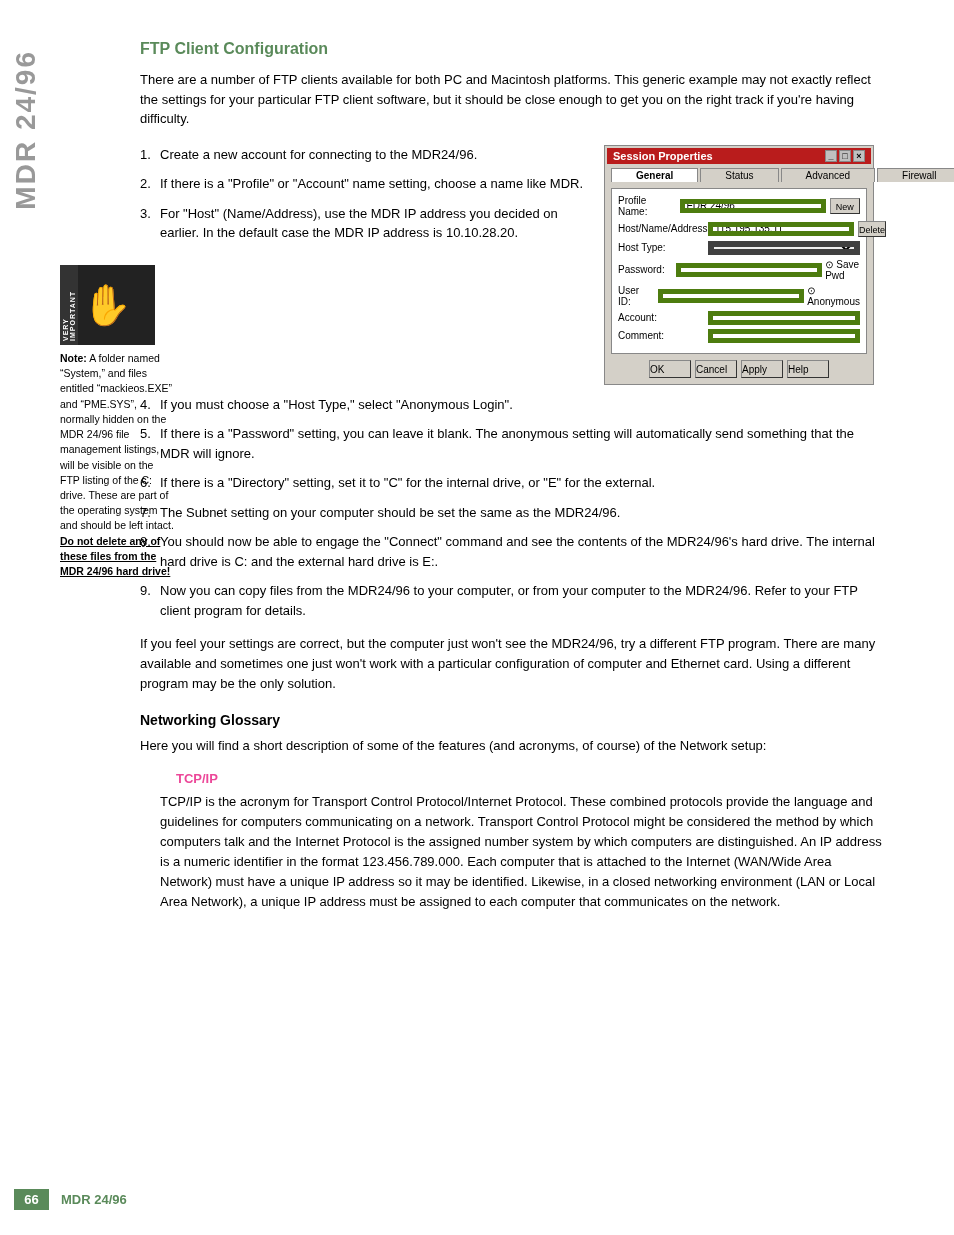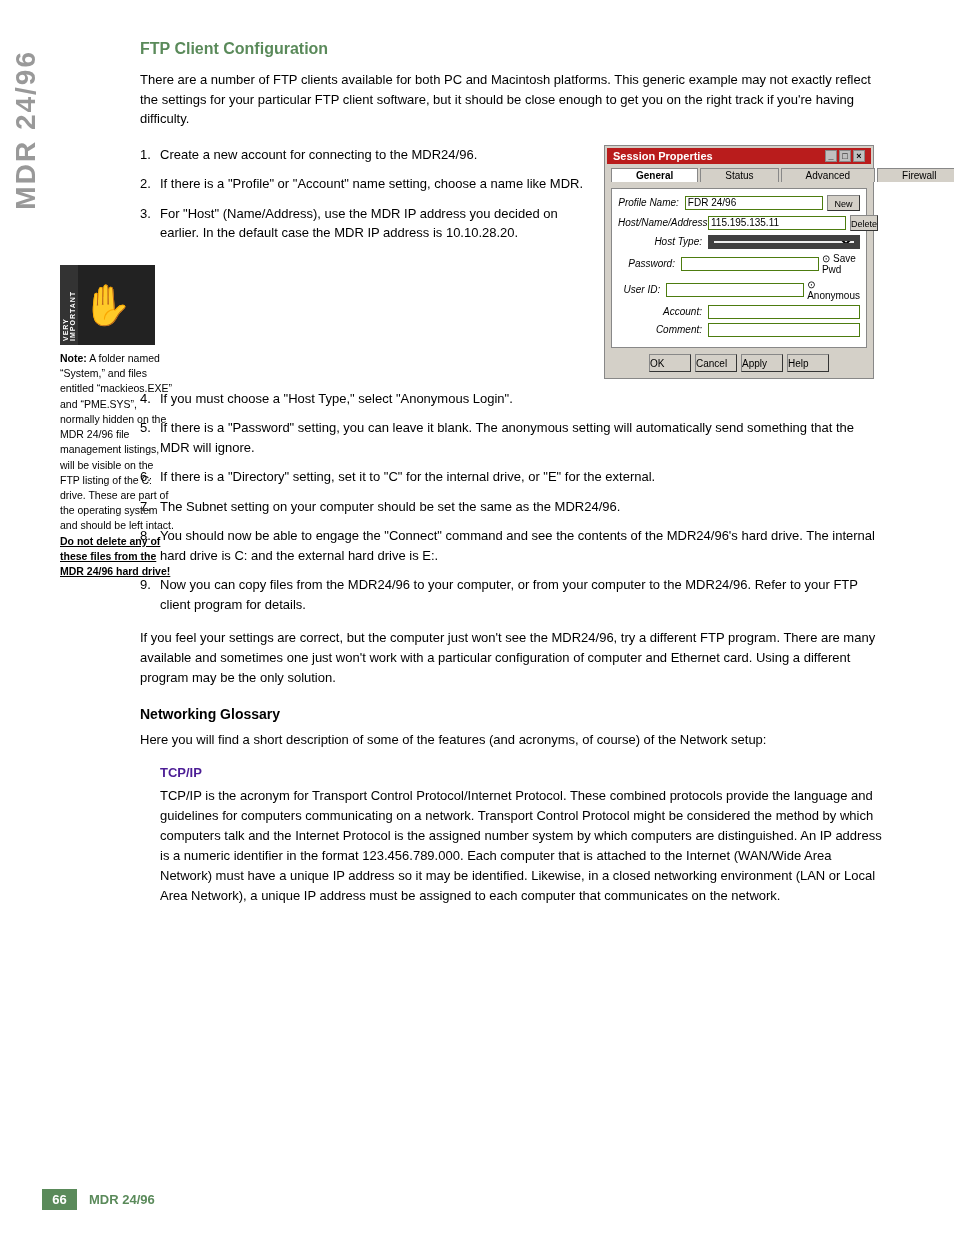--- a/index.html
+++ b/index.html
@@ -216,30 +216,29 @@
 
     .ftp-row {
       display: flex;
       align-items: center;
       margin-bottom: 4px;
       font-size: 10px;
     }
 
     .ftp-label {
       width: 90px;
-      text-align: right;
+      text-align: left;
       padding-right: 6px;
       color: #000;
-      font-style: italic;
     }
 
     .ftp-input {
       flex: 1;
       height: 14px;
-      border: 1px solid #4d7c0f;
+      border: 5px solid #4d7c0f;
       background: #fff;
       font-size: 10px;
       padding: 0 2px;
     }
 
     .ftp-select-wrapper {
       flex: 1;
       display: flex;
       align-items: center;
       gap: 3px;
@@ -285,24 +284,24 @@
       font-size: 14px;
       font-weight: bold;
       color: #000;
       margin-top: 18px;
       margin-bottom: 8px;
     }
 
     .sub-heading-2 {
       font-size: 13px;
       font-weight: bold;
-      color: #4c1d95;
+      color: #ec4899;
       margin-top: 14px;
       margin-bottom: 6px;
-      margin-left: 20px;
+      margin-left: 36px;
     }
 
     .body-text {
       font-size: 13px;
       line-height: 1.55;
       color: #000;
       margin-bottom: 10px;
     }
 
     .indented-text {
@@ -314,21 +313,21 @@
     }
 
     
     .page-footer {
       position: absolute;
       bottom: 25px;
       left: 0;
       right: 0;
       display: flex;
       align-items: center;
-      padding: 0 42px;
+      padding: 0 14px;
     }
 
     .page-number-box {
       background: #5a8a5a;
       color: #fff;
       font-weight: bold;
       font-size: 13px;
       padding: 3px 10px;
       min-width: 35px;
       text-align: center;

